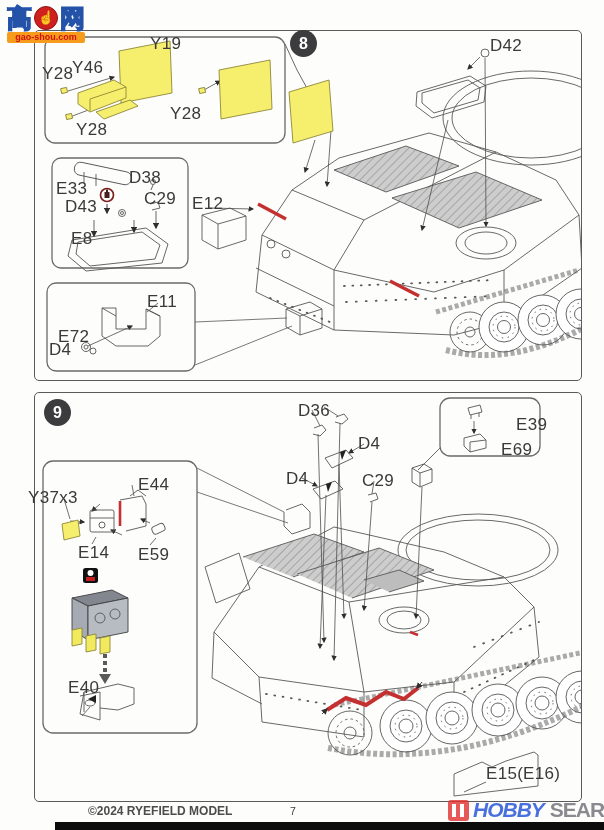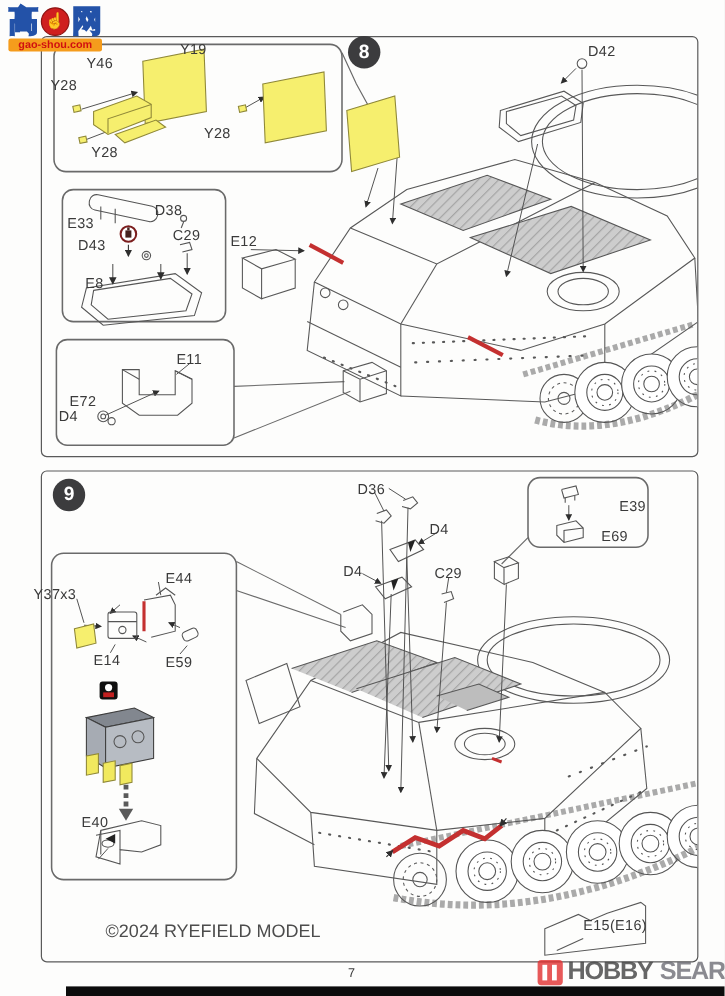--- a/index.html
+++ b/index.html
@@ -1,39 +1,39 @@
 <!DOCTYPE html>
 <html><head>
 <meta charset="utf-8">
 <style>
   html,body{margin:0;padding:0;background:#e8e8e8;font-family:"Liberation Sans",sans-serif;}
   .sheet{position:relative;width:604px;height:830px;background:#fdfdfc;overflow:hidden;margin:0 auto;}
   .stepbox{position:absolute;border:1.6px solid #5a5a5a;border-radius:5px;background:transparent;}
   .stepnum{position:absolute;width:27px;height:27px;border-radius:50%;background:#3c3c3e;color:#fff;
            font-size:16px;font-weight:bold;text-align:center;line-height:27px;z-index:6;}
-  .lbl{position:absolute;font-size:12px;color:#3a3a3a;letter-spacing:.3px;z-index:5;white-space:nowrap;}
+  .lbl{position:absolute;font-size:17px;color:#3a3a3a;letter-spacing:.3px;z-index:5;white-space:nowrap;}
   svg.layer{position:absolute;z-index:3;}
   
   .logo{position:absolute;left:7px;top:5px;z-index:9;}
   .logo-row{display:flex;align-items:center;gap:2px;}
   .logo-cn{font-size:25px;font-weight:bold;color:#e8efff;-webkit-text-stroke:1.6px #2352a8;line-height:26px;}
   .logo-thumb{width:22px;height:22px;background:#cf1f1f;border-radius:50%;color:#fff;font-size:13px;
               text-align:center;line-height:22px;border:1.5px solid #8e1414;}
   .logo-url{margin-top:1px;background:#f59c1c;color:#d01010;font-weight:bold;font-size:9px;
             padding:0 3px 1px 3px;border-radius:2px;text-align:center;}
   
-  .footer-copy{position:absolute;left:88px;top:768px;font-size:15px;color:#4c4c4c;z-index:5;}
+  .footer-copy{position:absolute;left:88px;top:804px;font-size:12px;color:#4c4c4c;z-index:5;font-weight:bold;}
   .footer-page{position:absolute;left:290px;top:805px;font-size:10.5px;color:#3c3c3c;z-index:5;}
   .blackbar{position:absolute;left:55px;top:822px;width:549px;height:8px;background:#0c0c0c;z-index:8;}
   
   .hs{position:absolute;left:448px;top:798px;display:flex;align-items:center;gap:4px;opacity:.8;z-index:7;}
   .hs-icon{width:21px;height:21px;background:#e23030;border-radius:3px;position:relative;}
   .hs-icon:before{content:"";position:absolute;left:4px;top:4px;width:4px;height:13px;background:#fff;}
   .hs-icon:after{content:"";position:absolute;left:12px;top:4px;width:4px;height:13px;background:#fff;}
-  .hs-a{font-size:21px;font-weight:bold;color:#404040;letter-spacing:-1px;}
+  .hs-a{font-size:21px;font-weight:bold;color:#1d4ed8;letter-spacing:-1px;font-style:italic;}
   .hs-b{font-size:21px;font-weight:bold;color:#6d6d75;letter-spacing:-1px;margin-left:2px;}
 </style>
 </head>
 <body>
 
 <div class="sheet">
 
   <div class="stepbox" style="left:34px;top:30px;width:546px;height:349px;"></div>
   <div class="stepnum" style="left:290px;top:30px;">8</div>
 
@@ -160,21 +160,21 @@
         <circle cx="59" cy="321" r="3"></circle>
     </g>
 
     <g stroke="#c43030" stroke-width="3.5" fill="none">
       <line x1="224" y1="174" x2="252" y2="189"></line>
       <line x1="356" y1="251" x2="385" y2="266"></line>
     </g>
   </svg>
 
   <span class="lbl" style="left:150px;top:34px">Y19</span>
-  <span class="lbl" style="left:72px;top:46px">Y46</span>
+  <span class="lbl" style="left:72px;top:58px">Y46</span>
   <span class="lbl" style="left:42px;top:64px">Y28</span>
   <span class="lbl" style="left:76px;top:120px">Y28</span>
   <span class="lbl" style="left:170px;top:104px">Y28</span>
   <span class="lbl" style="left:490px;top:36px">D42</span>
   <span class="lbl" style="left:56px;top:179px">E33</span>
   <span class="lbl" style="left:129px;top:168px">D38</span>
   <span class="lbl" style="left:65px;top:197px">D43</span>
   <span class="lbl" style="left:144px;top:189px">C29</span>
   <span class="lbl" style="left:71px;top:229px">E8</span>
   <span class="lbl" style="left:192px;top:194px">E12</span>

